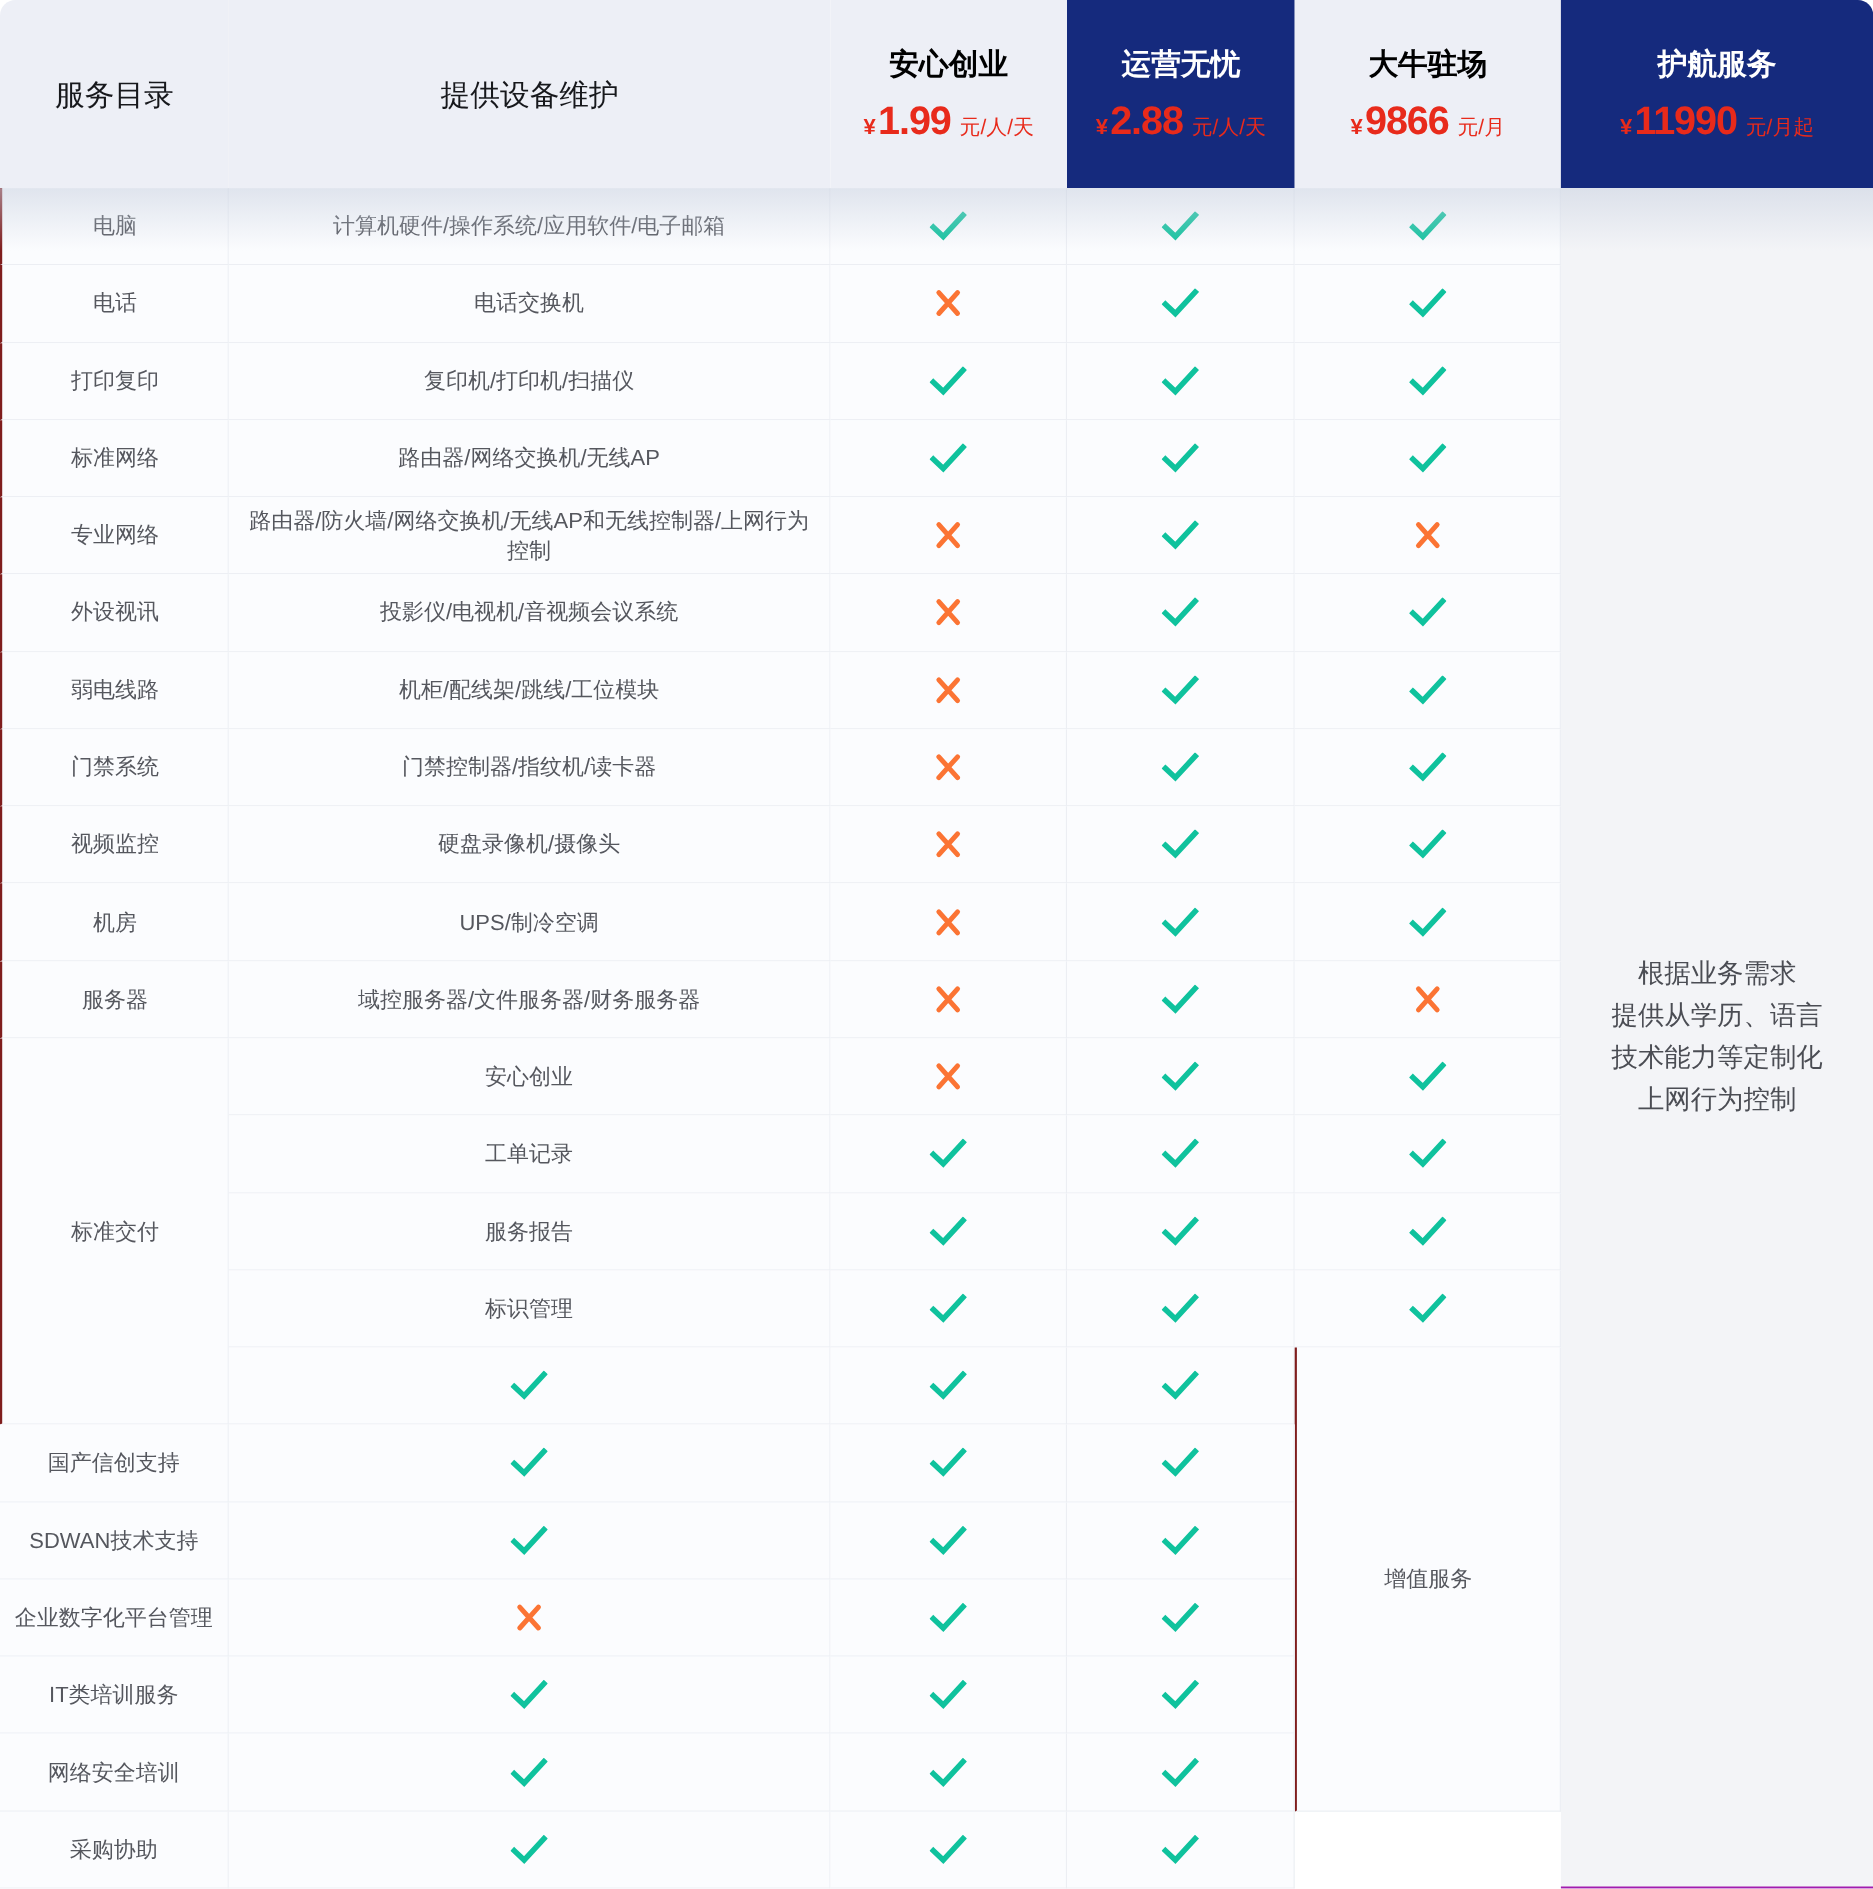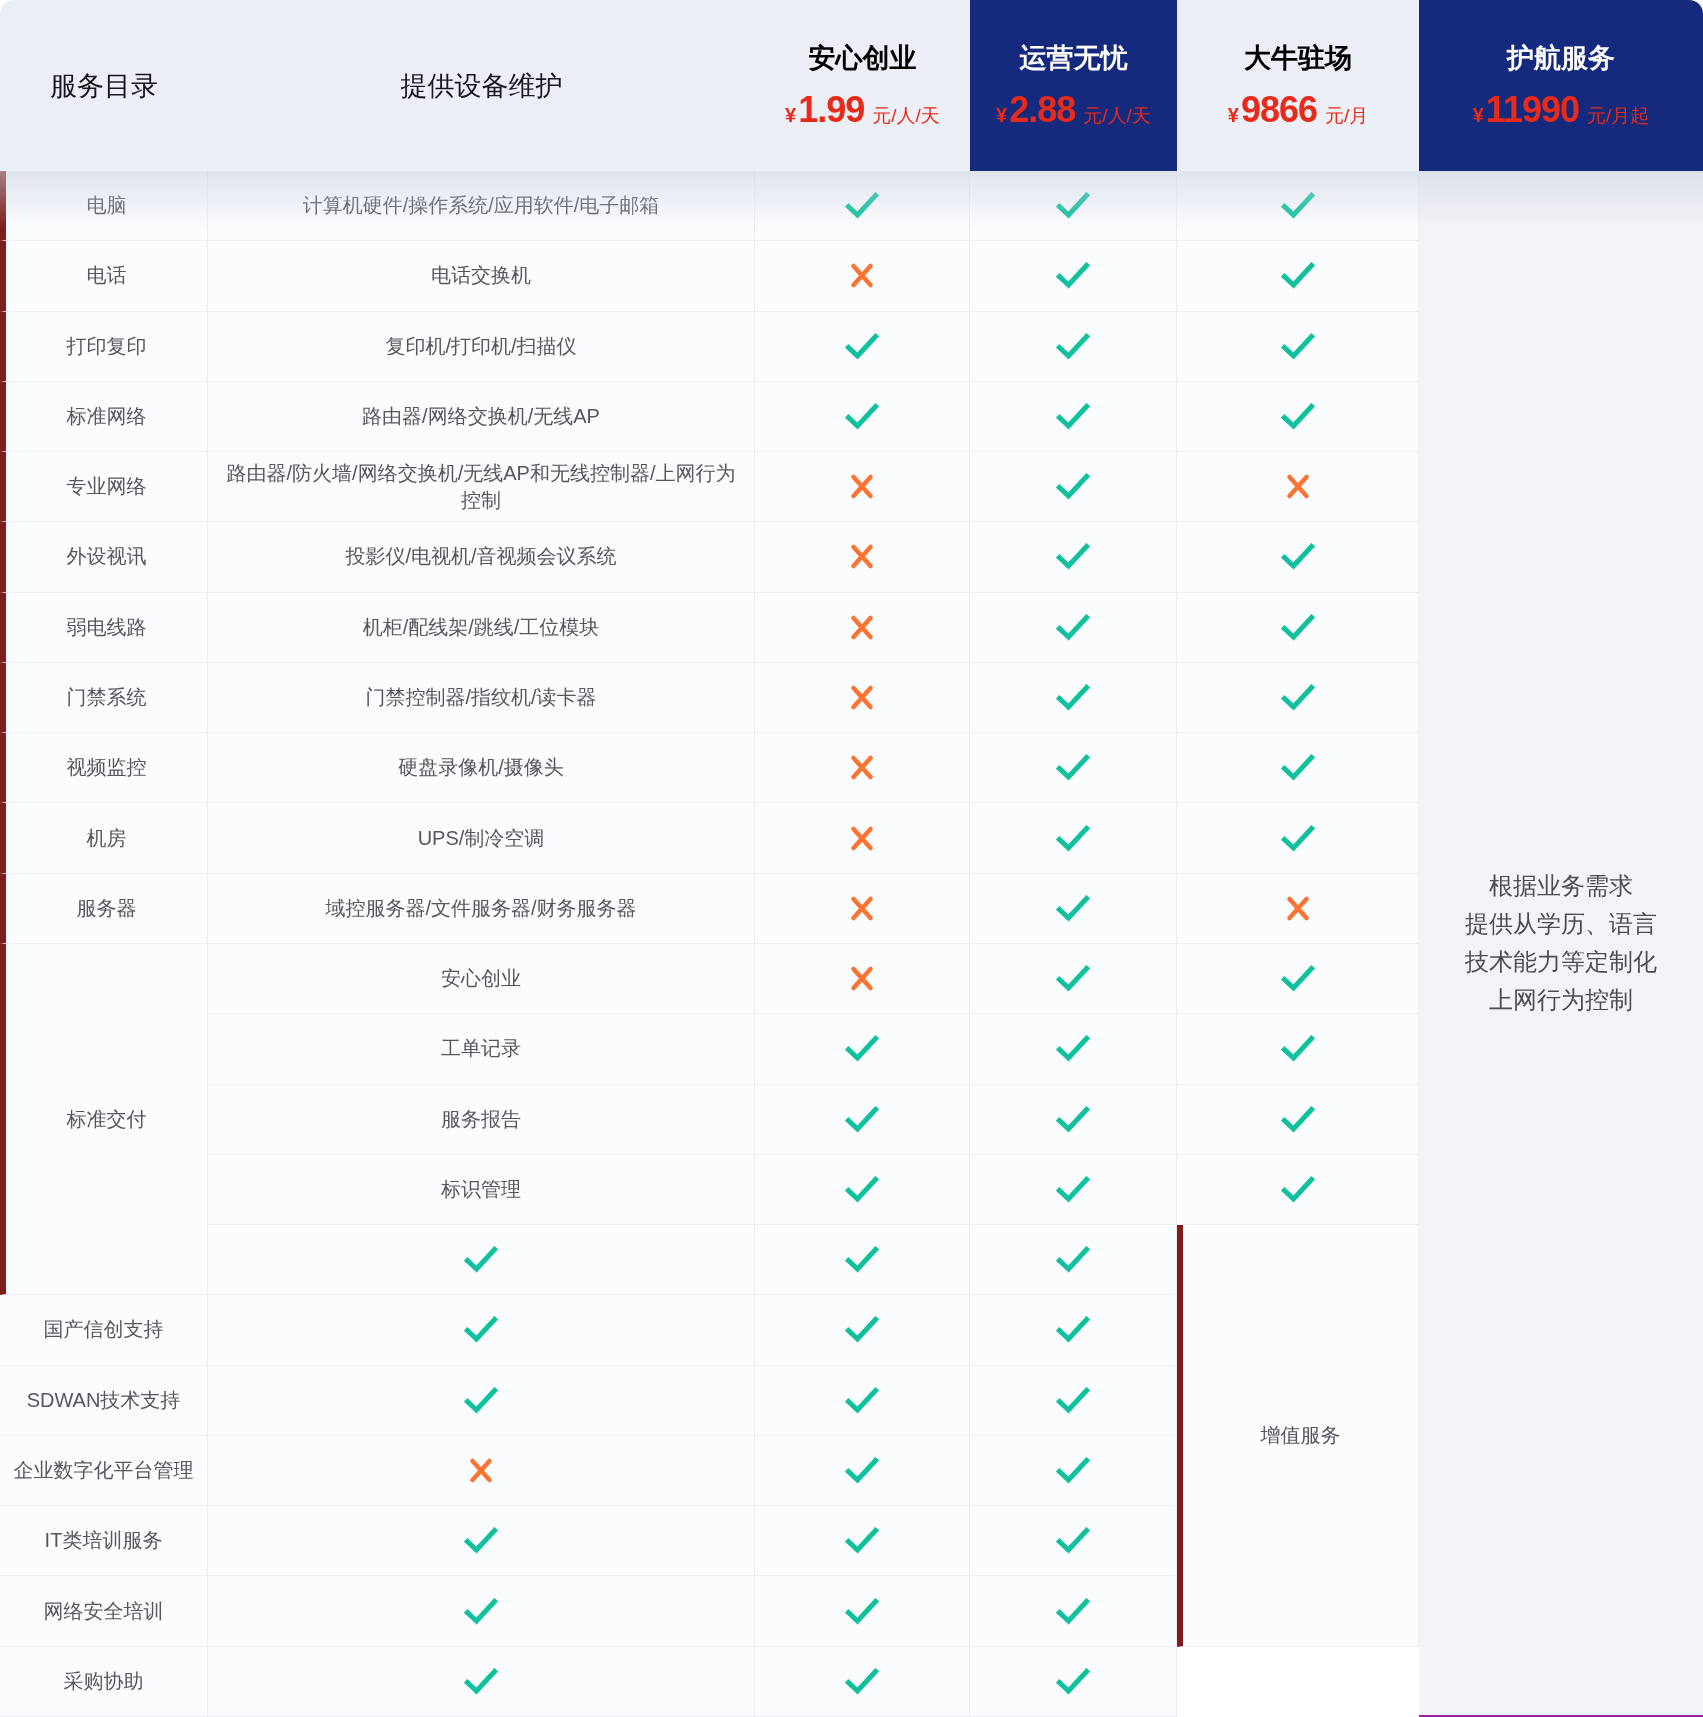--- a/index.html
+++ b/index.html
@@ -48,21 +48,21 @@
     display: flex;
     align-items: center;
     justify-content: center;
     background: #FBFCFE;
     border-bottom: 1px solid #ECEEF3;
     border-right: 1px solid #ECEEF3;
     color: #55575E;
     font-size: 20px;
     text-align: center;
   }
-  .cell.cat { border-left: 6px solid #7f1d1d; }
+  .cell.cat { border-left: 2px solid #7f1d1d; }
   .cell.svc { padding: 0 10px; }
 
   .escort-cell {
     grid-column: 6;
     grid-row: 2 / -1;
     display: flex;
     flex-direction: column;
     align-items: center;
     justify-content: center;
     background: #F3F4F7;

